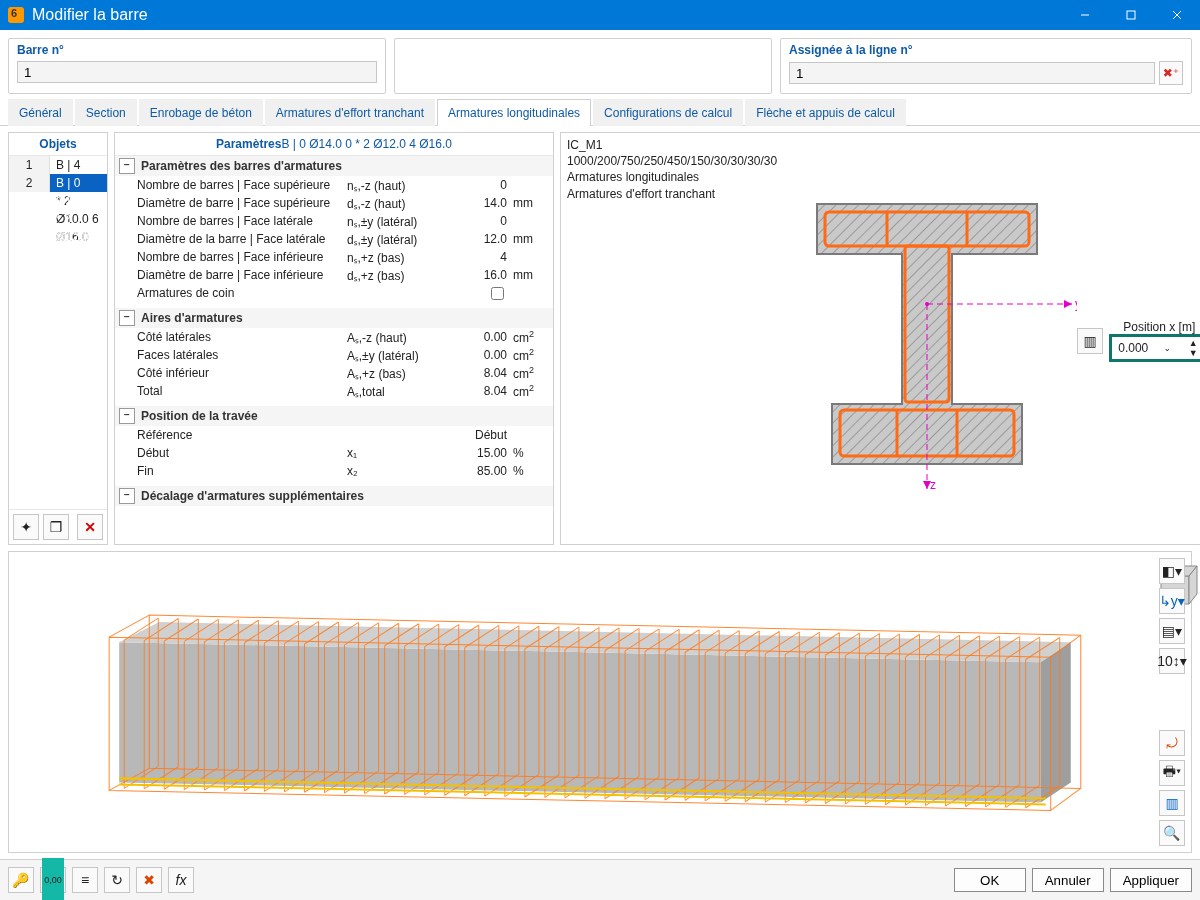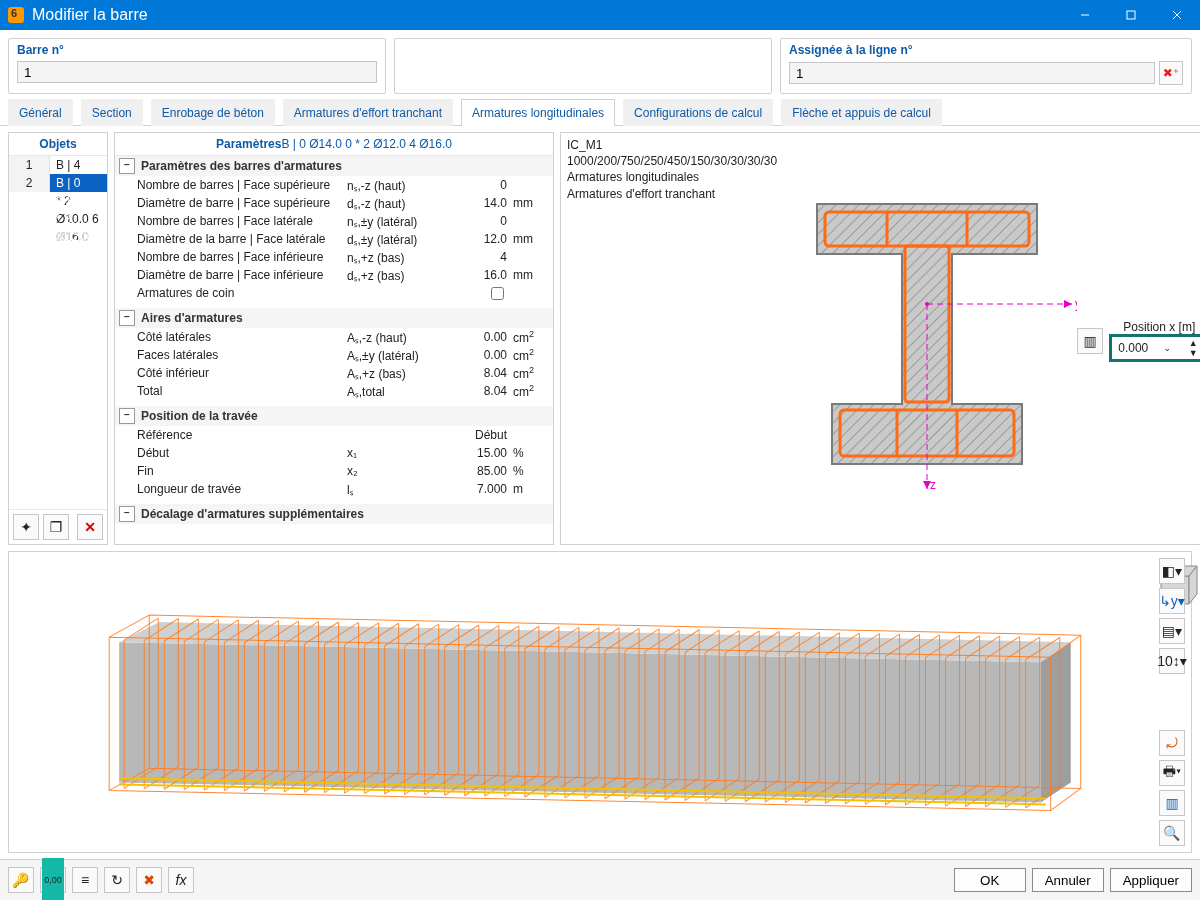--- a/index.html
+++ b/index.html
@@ -12,21 +12,21 @@
 .winbtn{width:46px;display:flex;align-items:center;justify-content:center;}
 .winbtn svg{stroke:#fff;fill:none;stroke-width:1;}
 .header-row{display:flex;gap:8px;padding:8px 8px 4px;}
 .header-box{flex:1;border:1px solid #d0d0d0;border-radius:2px;background:#fff;padding:4px 8px 8px;}
 .header-box .lbl{color:#0f5aa6;font-weight:600;display:block;margin-bottom:4px;}
 .header-box input{width:100%;height:22px;border:1px solid #c6c6c6;background:#f4f4f4;padding:0 6px;box-sizing:border-box;}
 .header-box.assign{display:flex;flex-direction:column;}
 .assign-row{display:flex;gap:4px;align-items:center;}
 .assign-row input{flex:1;}
 .small-btn{width:22px;height:22px;border:1px solid #c6c6c6;background:#fafafa;display:flex;align-items:center;justify-content:center;}
-.tabs{display:flex;border-bottom:1px solid #d0d0d0;padding:0 8px;gap:8px;}
+.tabs{display:flex;border-bottom:1px solid #d0d0d0;padding:0 8px;gap:2px;}
 .tab{padding:6px 10px;color:#0f5aa6;border:1px solid transparent;border-bottom:none;position:relative;top:1px;background:#f0f0f0;}
 .tab.active{background:#fff;border-color:#d0d0d0;color:#0f5aa6;}
 .body{flex:1;display:flex;gap:6px;padding:6px 8px;min-height:0;}
 .panel{border:1px solid #d0d0d0;background:#fff;display:flex;flex-direction:column;min-height:0;}
 .panel-h{color:#0f5aa6;font-weight:600;padding:4px 6px;border-bottom:1px solid #e8e8e8;display:flex;justify-content:center;}
 .panel-h .right{color:#0f5aa6;font-weight:normal;}
 .obj-list{flex:1;overflow:auto;}
 .obj-row{display:flex;align-items:center;height:18px;}
 .obj-row .num{width:40px;text-align:center;background:#f3f3f3;border-right:1px solid #e0e0e0;height:100%;line-height:18px;}
 .obj-row .txt{padding:0 6px;flex:1;height:100%;line-height:18px;}
@@ -241,26 +241,20 @@
             <div class="pn">Début</div>
             <div class="ps">x₁</div>
             <div class="pv">15.00</div>
             <div class="pu">%</div>
           </div>
           <div class="prow">
             <div class="pn">Fin</div>
             <div class="ps">x₂</div>
             <div class="pv">85.00</div>
             <div class="pu">%</div>
-          </div>
-          <div class="prow">
-            <div class="pn">Longueur de travée</div>
-            <div class="ps">lₛ</div>
-            <div class="pv">7.000</div>
-            <div class="pu">m</div>
           </div>
           <div style="height: 6px;"></div>
           <div class="group-h">
             <span class="pm">−</span>
             <span>Décalage d'armatures supplémentaires</span>
           </div>
           <div class="prow">
             <div class="ps"></div>
             <div class="pu"></div>
           </div>

